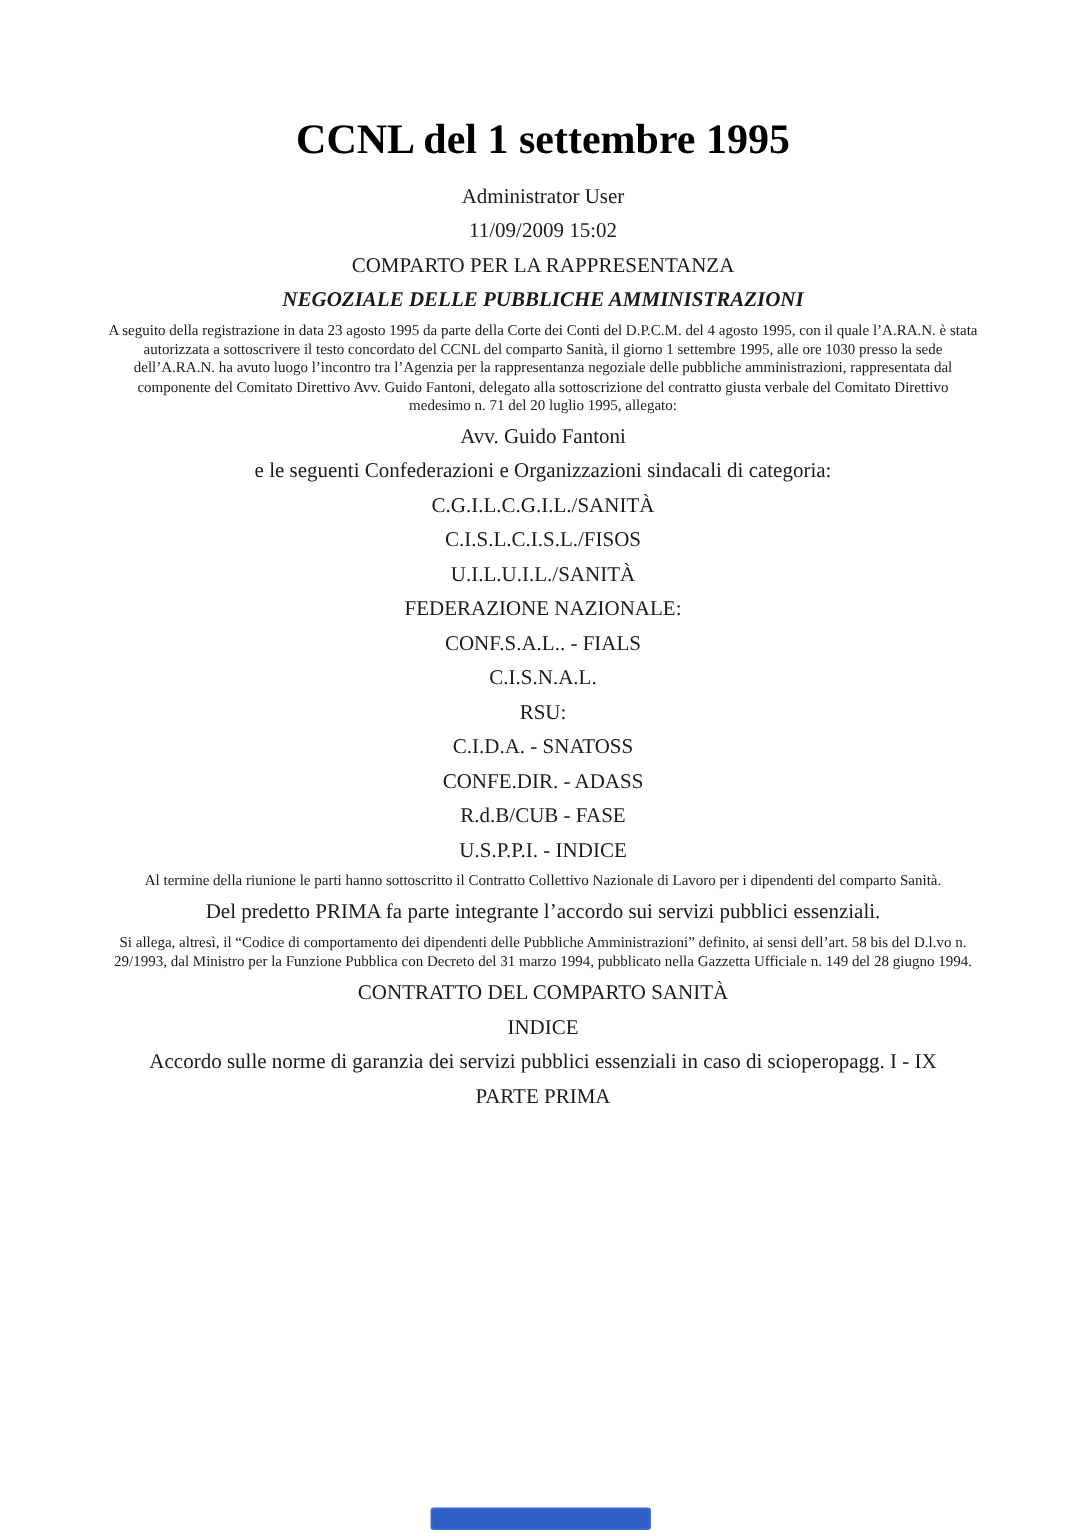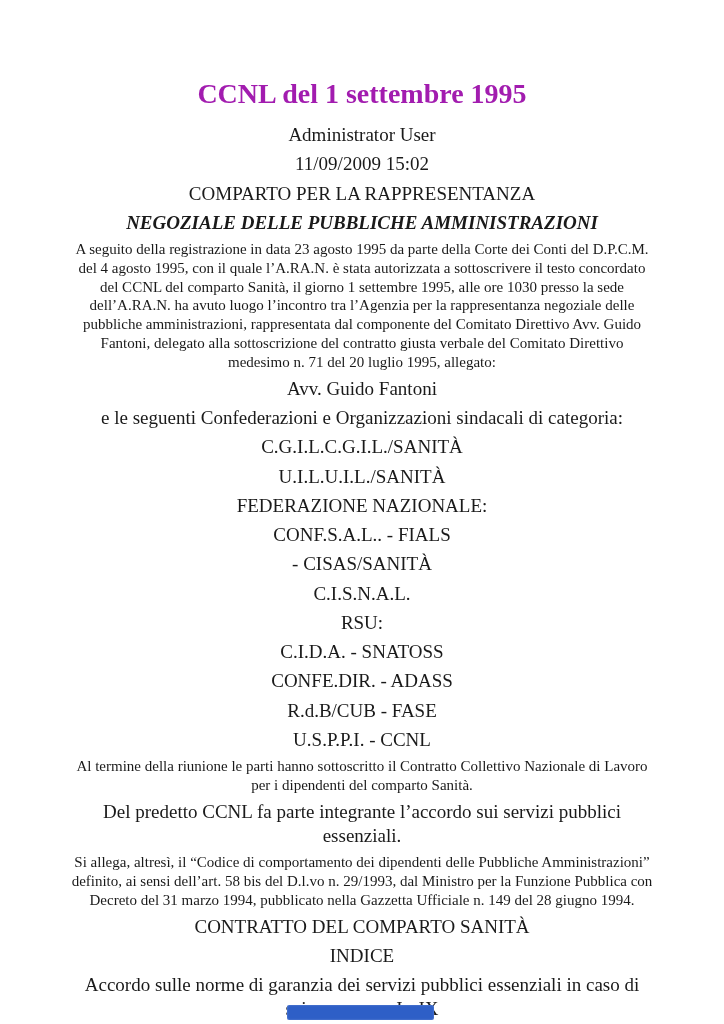--- a/index.html
+++ b/index.html
@@ -21,29 +21,29 @@
     top: 78px;
     left: 70px;
     right: 70px;
     text-align: center;
   }
   .doc-title {
     font-size: 28px;
     font-weight: bold;
     margin: 0 0 13px 0;
     line-height: 1.15;
-    color: #a21caf;
+    color: #000000;
   }
   .line {
-    font-size: 19px;
+    font-size: 14px;
     line-height: 1.25;
     margin: 0 0 5.5px 0;
   }
   .para {
-    font-size: 15px;
+    font-size: 10px;
     line-height: 1.25;
     margin: 0 0 5.5px 0;
   }
   .bold { font-weight: bold; font-style: italic; }
   .italic { }
   .viewer-fragment {
     position: absolute;
     left: 287px;
     bottom: 4px;
     width: 147px;
@@ -65,33 +65,33 @@
     <p class="line">11/09/2009 15:02</p>
     <p class="line">COMPARTO PER LA RAPPRESENTANZA</p>
     <p class="line bold">NEGOZIALE DELLE PUBBLICHE AMMINISTRAZIONI</p>
 
     <p class="para">A seguito della registrazione in data 23 agosto 1995 da parte della Corte dei Conti del D.P.C.M. del 4 agosto 1995, con il quale l’A.RA.N. è stata autorizzata a sottoscrivere il testo concordato del CCNL del comparto Sanità, il giorno 1 settembre 1995, alle ore 1030 presso la sede dell’A.RA.N. ha avuto luogo l’incontro tra l’Agenzia per la rappresentanza negoziale delle pubbliche amministrazioni, rappresentata dal componente del Comitato Direttivo Avv. Guido Fantoni, delegato alla sottoscrizione del contratto giusta verbale del Comitato Direttivo medesimo n. 71 del 20 luglio 1995, allegato:</p>
 
     <p class="line">Avv. Guido Fantoni</p>
     <p class="line">e le seguenti Confederazioni e Organizzazioni sindacali di categoria:</p>
 
     <p class="line">C.G.I.L.C.G.I.L./SANITÀ</p>
+    <p class="line">C.I.S.L.C.I.S.L./FISOS</p>
     <p class="line">U.I.L.U.I.L./SANITÀ</p>
     <p class="line">FEDERAZIONE NAZIONALE:</p>
     <p class="line">CONF.S.A.L.. - FIALS</p>
-    <p class="line">- CISAS/SANITÀ</p>
     <p class="line">C.I.S.N.A.L.</p>
     <p class="line">RSU:</p>
     <p class="line">C.I.D.A. - SNATOSS</p>
     <p class="line">CONFE.DIR. - ADASS</p>
     <p class="line">R.d.B/CUB - FASE</p>
-    <p class="line">U.S.P.P.I. - CCNL</p>
+    <p class="line">U.S.P.P.I. - INDICE</p>
 
     <p class="para">Al termine della riunione le parti hanno sottoscritto il Contratto Collettivo Nazionale di Lavoro per i dipendenti del comparto Sanità.</p>
-    <p class="line">Del predetto CCNL fa parte integrante l’accordo sui servizi pubblici essenziali.</p>
+    <p class="line">Del predetto PRIMA fa parte integrante l’accordo sui servizi pubblici essenziali.</p>
     <p class="para">Si allega, altresì, il “Codice di comportamento dei dipendenti delle Pubbliche Amministrazioni” definito, ai sensi dell’art. 58 bis del D.l.vo n. 29/1993, dal Ministro per la Funzione Pubblica con Decreto del 31 marzo 1994, pubblicato nella Gazzetta Ufficiale n. 149 del 28 giugno 1994.</p>
 
     <p class="line">CONTRATTO DEL COMPARTO SANITÀ</p>
     <p class="line">INDICE</p>
 
     <p class="line"><span>Accordo sulle norme di garanzia dei servizi pubblici essenziali in caso di sciopero</span><span class="italic">pagg. I - IX</span></p>
 
 
     <p class="line italic">PARTE PRIMA</p>
 

